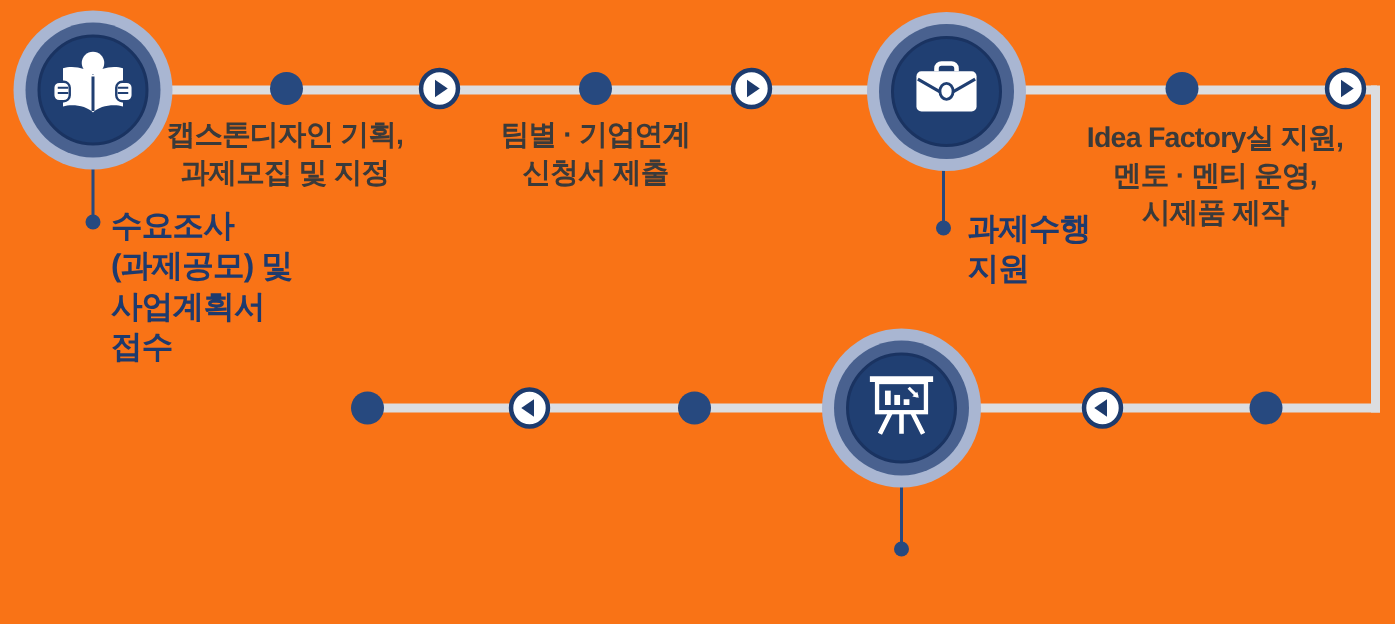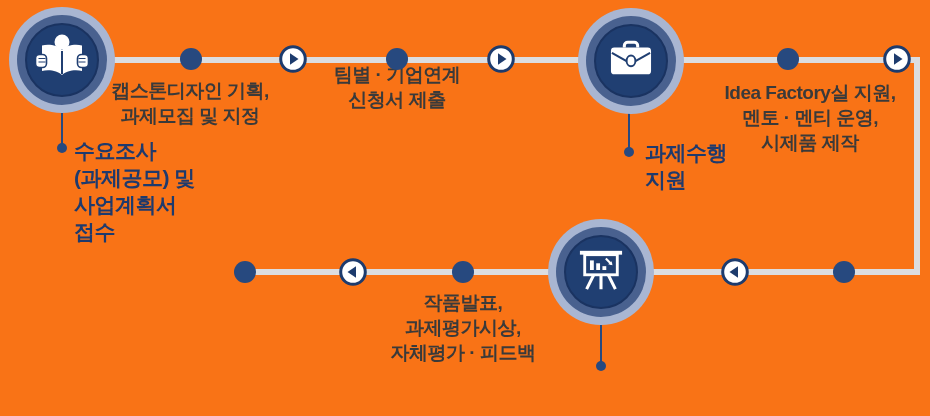--- a/index.html
+++ b/index.html
@@ -76,21 +76,21 @@
     text-align: center;
     color: #3a3a3a;
     font-size: 19px;
     line-height: 25px;
     font-weight: 700;
     white-space: pre-line;
     z-index: 2;
     letter-spacing: -0.5px;
   }
   .step-planning   { left: 60px;  top: 78px; }
-  .step-application{ left: 267px; top: 62px; }
+  .step-application{ left: 267px; top: 78px; }
   .step-support    { left: 682px; top: 80px; width: 256px; }
   .step-evaluation { left: 333px; top: 290px; }
 
   
   .connector {
     position: absolute;
     width: 2px;
     background: #27497f;
     z-index: 2;
   }
@@ -224,23 +224,20 @@
       </svg>
   </div>
 
   <div class="step-text step-planning">캡스톤디자인 기획,
 과제모집 및 지정</div>
   <div class="step-text step-application">팀별 · 기업연계
 신청서 제출</div>
   <div class="step-text step-support">Idea Factory실 지원,
 멘토 · 멘티 운영,
 시제품 제작</div>
-  <div class="step-text step-evaluation">작품발표,
-과제평가시상,
-자체평가 · 피드백</div>
 
   <div class="milestone-text label-execution">과제수행
 지원</div>
   <div class="milestone-text label-survey">수요조사
 (과제공모) 및
 사업계획서
 접수</div>
 
 </div>
 

